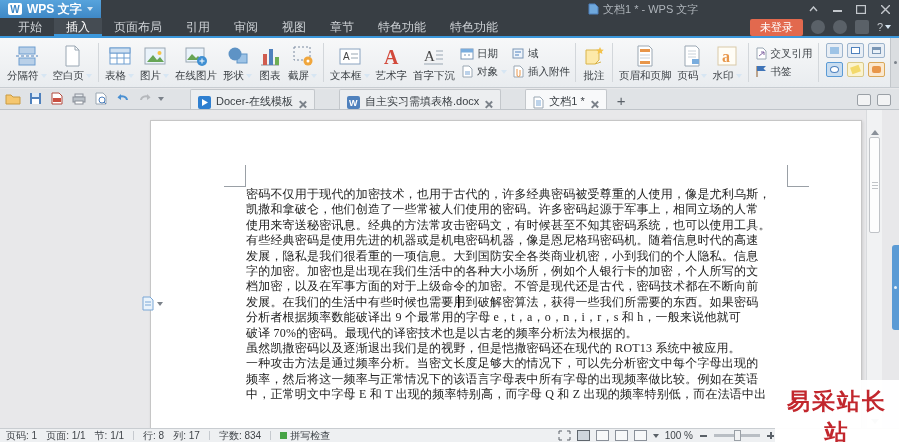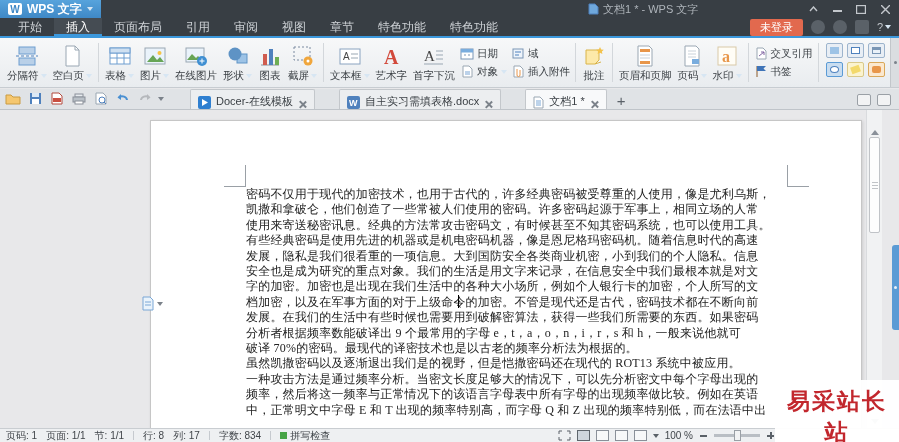--- a/index.html
+++ b/index.html
@@ -510,21 +510,20 @@
 <div id="docarea">
   <div id="page">
     <div id="crop-tl" class="crop"></div>
     <div id="crop-tr" class="crop"></div>
     <div id="bodytext">
       <div class="dline">密码不仅用于现代的加密技术，也用于古代的，许多经典密码被受尊重的人使用，像是尤利乌斯，</div>
       <div class="dline">凯撒和拿破仑，他们创造了一些常被人们使用的密码。许多密码起源于军事上，相同立场的人常</div>
       <div class="dline">使用来寄送秘密讯息。经典的方法常攻击密码文，有时候甚至不知其密码系统，也可以使用工具。</div>
       <div class="dline">有些经典密码是使用先进的机器或是机电密码机器，像是恩尼格玛密码机。随着信息时代的高速</div>
       <div class="dline">发展，隐私是我们很看重的一项信息。大到国防安全各类商业机密，小到我们的个人隐私。信息</div>
-      <div class="dline">安全也是成为研究的重点对象。我们的生活是用文字来记录，在信息安全中我们最根本就是对文</div>
       <div class="dline">字的加密。加密也是出现在我们生活中的各种大小场所，例如个人银行卡的加密，个人所写的文</div>
       <div class="dline">档加密，以及在军事方面的对于上级命令的加密。不管是现代还是古代，密码技术都在不断向前</div>
       <div class="dline">发展。在我们的生活中有些时候也需要用到破解密算法，获得一些我们所需要的东西。如果密码</div>
       <div class="dline">分析者根据频率数能破译出 9 个最常用的字母 e，t，a，o，n，i，r，s 和 h，一般来说他就可</div>
       <div class="dline">破译 70%的密码。最现代的译密技术也是以古老的频率分析法为根据的。</div>
       <div class="dline">虽然凯撒密码以及逐渐退出我们是的视野，但是恺撒密码还在现代的 ROT13 系统中被应用。</div>
       <div class="dline">一种攻击方法是通过频率分析。当密文长度足够大的情况下，可以先分析密文中每个字母出现的</div>
       <div class="dline">频率，然后将这一频率与正常情况下的该语言字母表中所有字母的出现频率做比较。例如在英语</div>
       <div class="dline">中，正常明文中字母 E 和 T 出现的频率特别高，而字母 Q 和 Z 出现的频率特别低，而在法语中出</div>
     </div>

